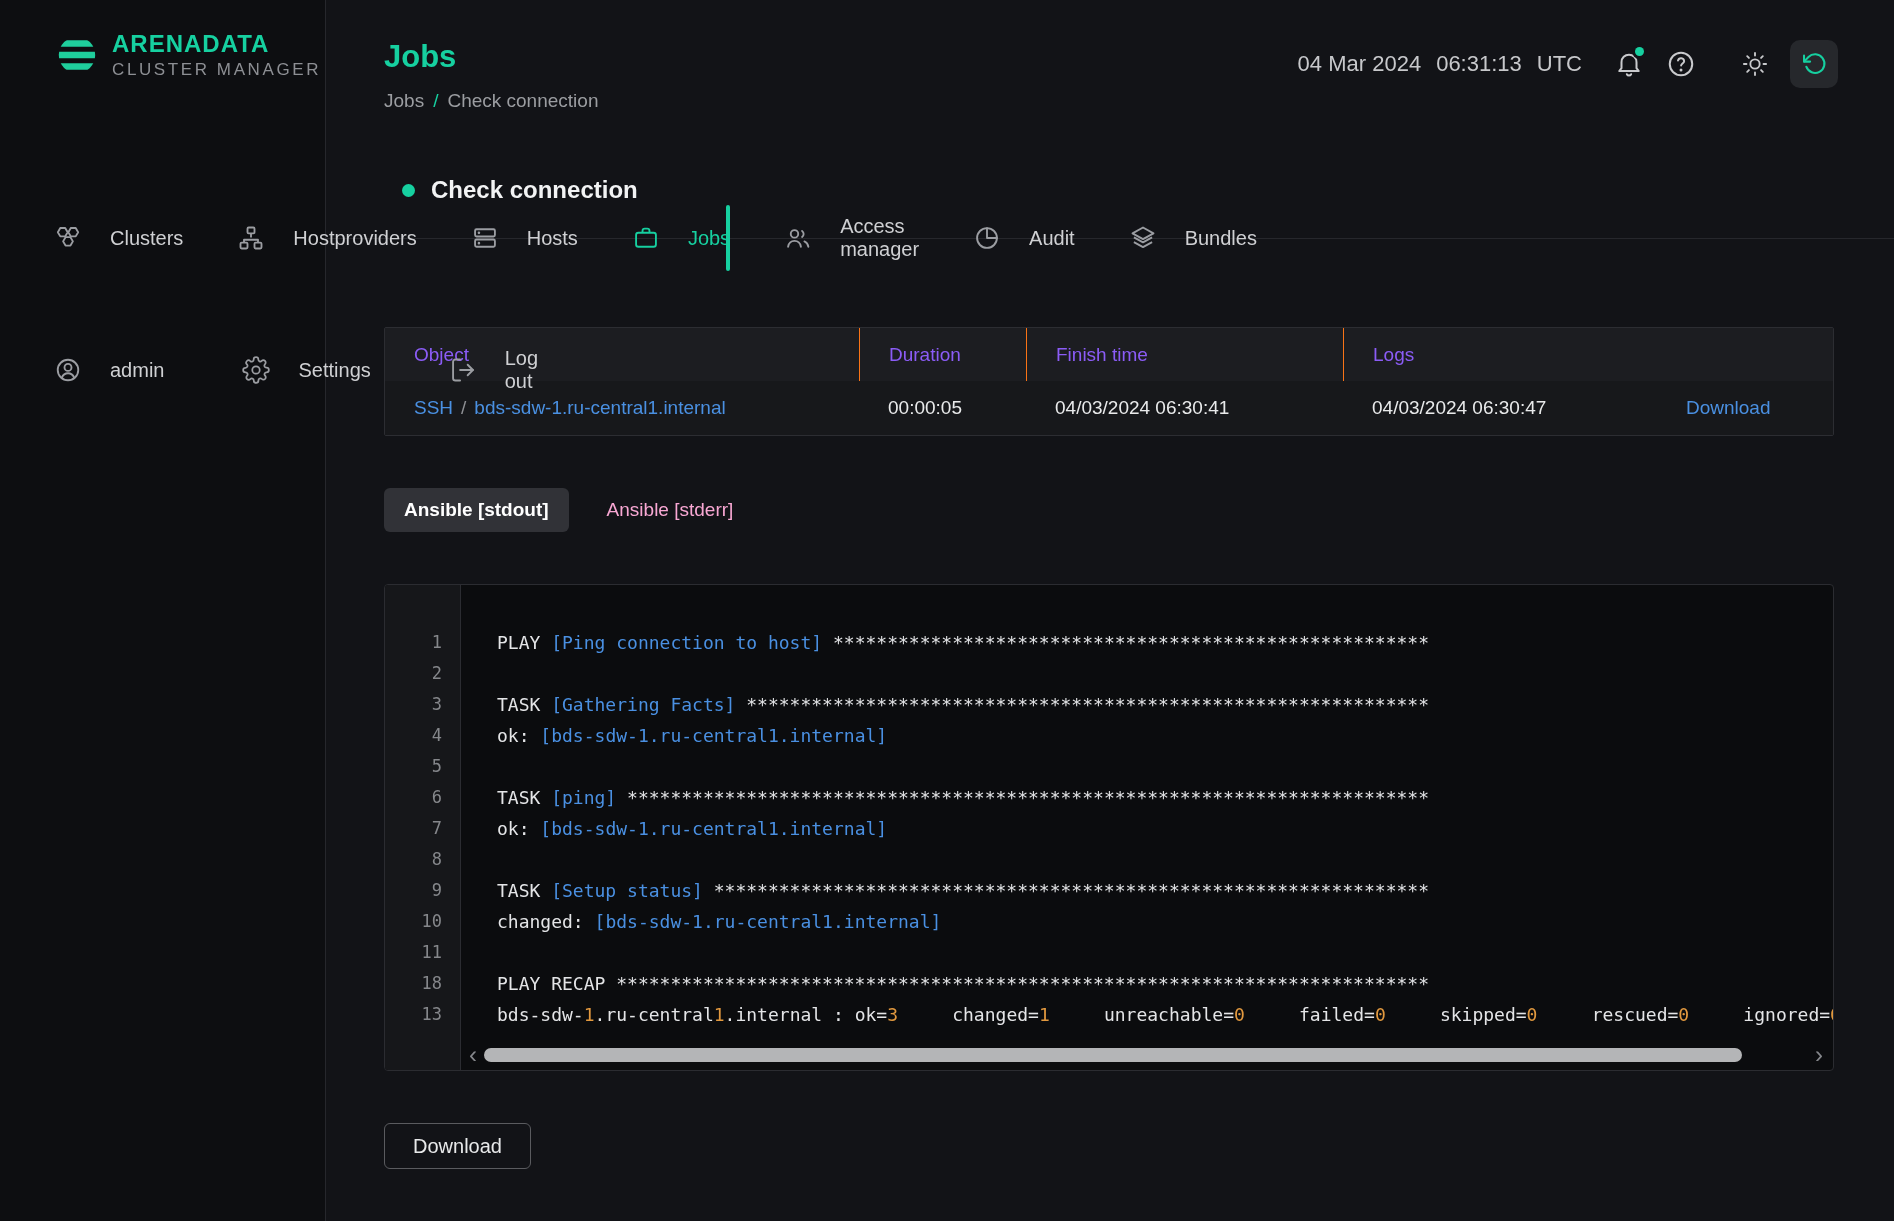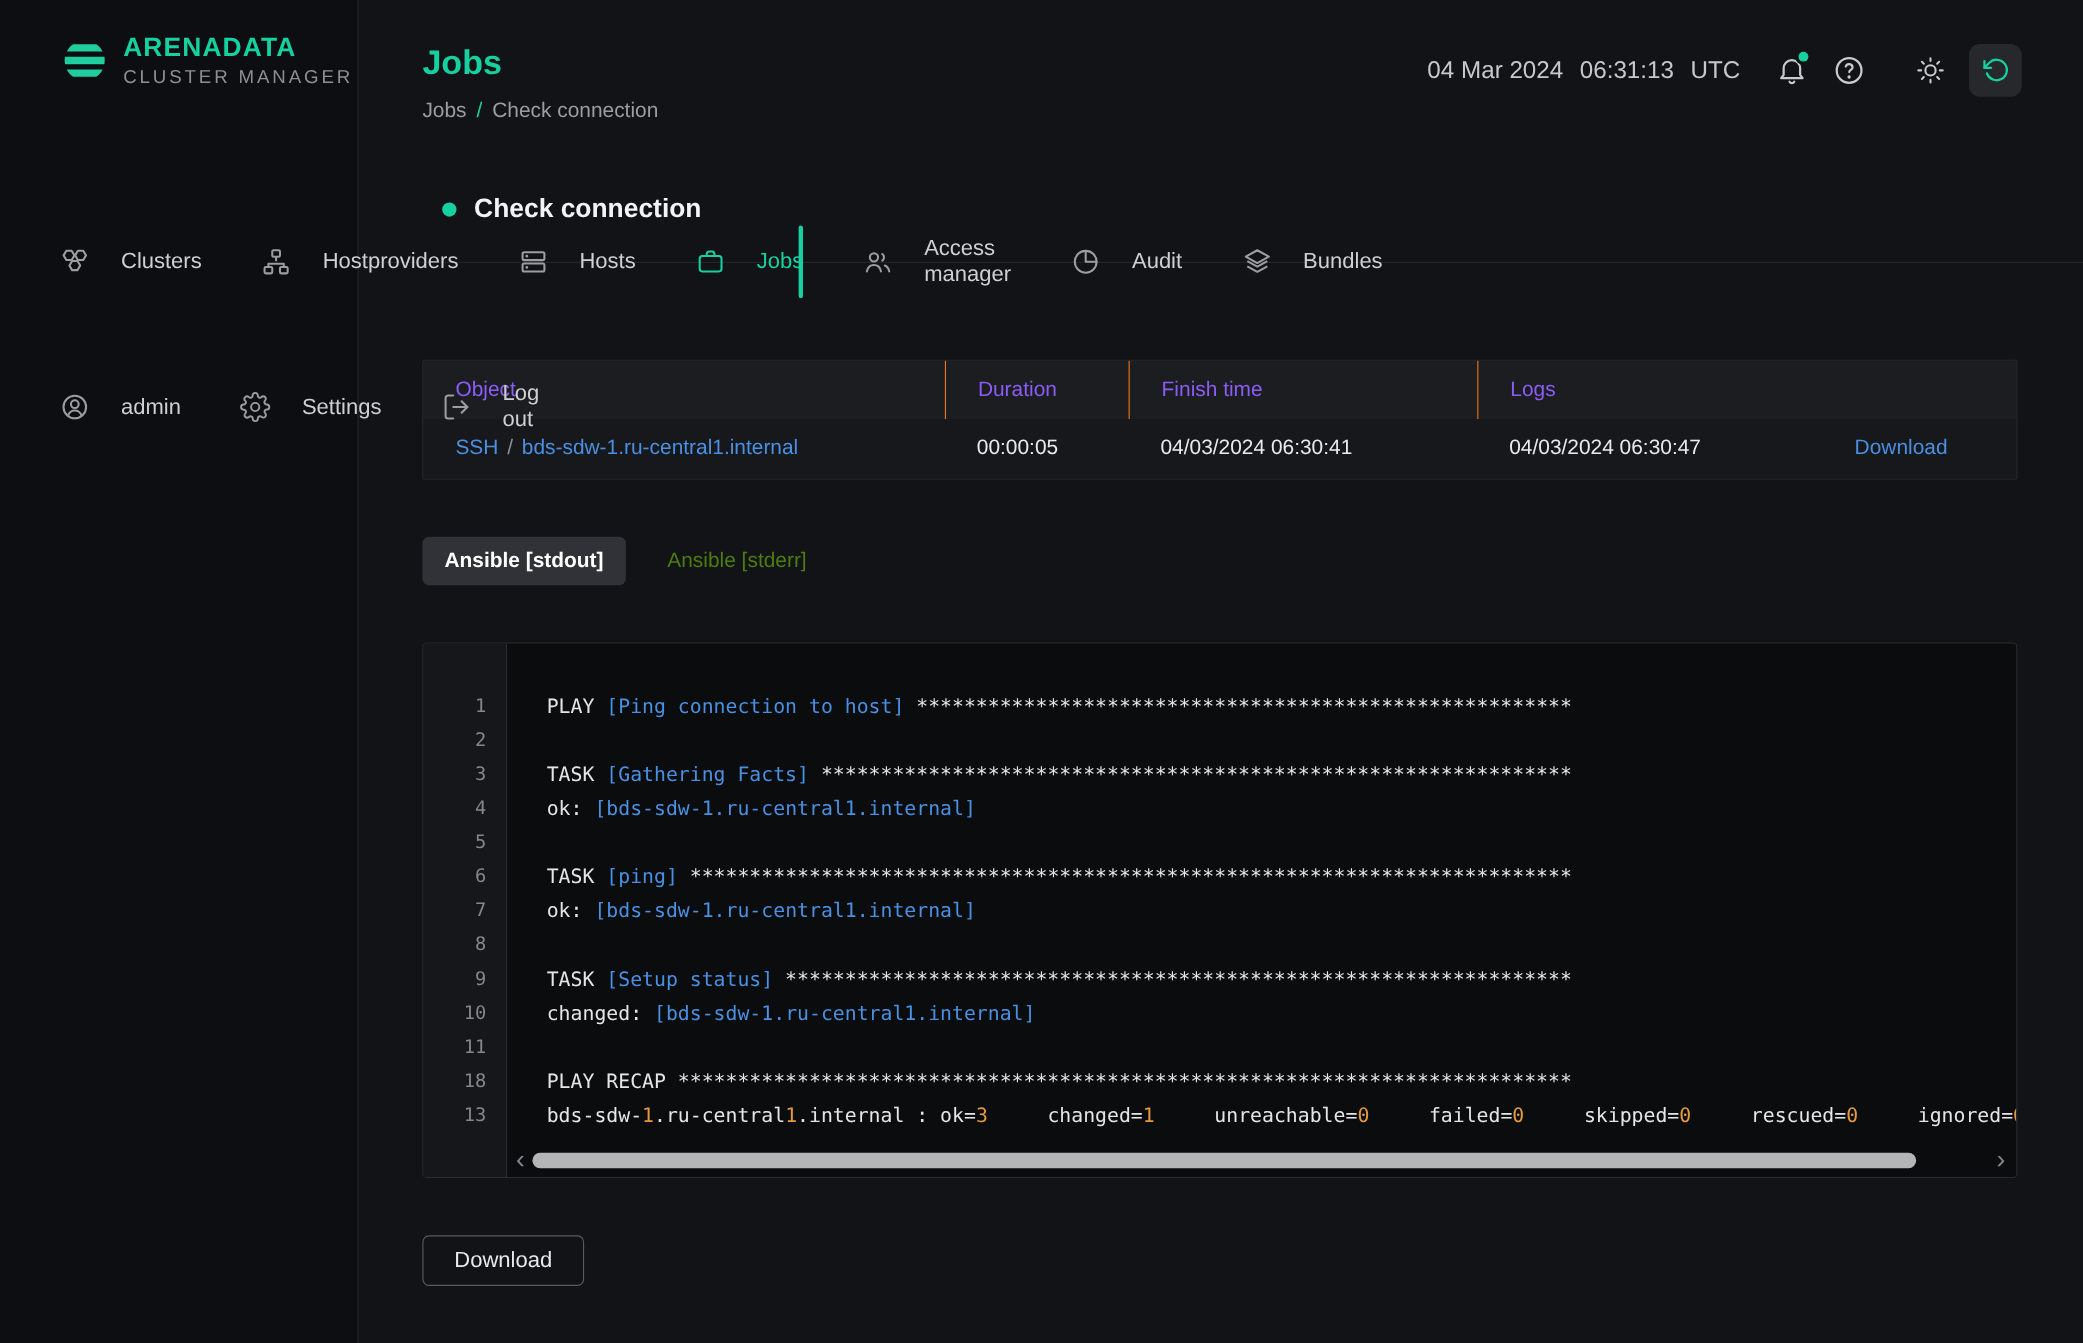--- a/index.html
+++ b/index.html
@@ -16,21 +16,21 @@
   .app{display:flex;width:100%;height:100%;}
 
   
   .sidebar{width:326px;min-width:326px;background:var(--sidebar-bg);border-right:1px solid var(--border);
     display:flex;flex-direction:column;padding-top:26px;}
   .brand{display:flex;align-items:center;gap:12px;padding-left:54px;height:58px;}
   .brand-text{display:flex;flex-direction:column;}
   .brand-name{color:var(--accent);font-size:24px;font-weight:bold;letter-spacing:1px;line-height:26px;}
   .brand-sub{color:#8d8f94;font-size:17px;letter-spacing:2.6px;margin-top:3px;}
   .nav{margin-top:125px;display:flex;flex-direction:row;}
-  .nav-footer{margin-top:48px;}
+  .nav-footer{margin-top:48px;gap:24px;}
   .nav-item{display:flex;align-items:center;height:58px;margin-bottom:26px;padding-left:54px;gap:28px;
     cursor:pointer;position:relative;color:#cfd0d3;font-size:20px;}
   .nav-item .icon{color:#9b9da2;display:flex;align-items:center;}
   .nav-item.active{color:var(--accent);}
   .nav-item.active .icon{color:var(--accent);}
   .nav-item.active::after{content:"";position:absolute;right:0;top:-4px;bottom:-4px;width:4px;
     background:var(--accent);border-radius:2px;}
 
   
   .main{flex:1;display:flex;flex-direction:column;min-width:0;}
@@ -61,21 +61,21 @@
   .thead{background:#1c1d21;height:53px;color:#8b5cf6;}
   .thead>div{padding-left:29px;border-left:1px solid #f97316;height:100%;display:flex;align-items:center;}
   .thead>div:first-child{border-left:none;}
   .trow{background:#17181b;height:54px;color:#e9eaeb;}
   .trow>div{padding-left:29px;}
   .link{color:var(--link);cursor:pointer;}
   .obj-sep{color:#8e9094;margin:0 8px;}
 
   
   .tabs{margin-top:52px;display:flex;align-items:flex-start;gap:18px;}
-  .tab{height:44px;padding:0 20px;border:none;border-radius:6px;background:transparent;color:#4d7c0f;
+  .tab{height:44px;padding:0 20px;border:none;border-radius:6px;background:transparent;color:#f9a8d4;
     font-size:19px;font-family:inherit;cursor:pointer;display:flex;align-items:center;}
   .tab.active{background:#313237;color:#ffffff;font-weight:bold;}
 
   
   .log-viewer{margin-top:52px;position:relative;width:1450px;height:487px;background:#0b0c0e;
     border:1px solid #2b2c31;border-radius:4px;display:flex;overflow:hidden;}
   .gutter{width:76px;min-width:76px;background:#16171a;border-right:1px solid #2b2c31;padding-top:42px;}
   .gutter-num{height:31px;line-height:31px;text-align:right;padding-right:18px;color:#85878b;
     font-family:"DejaVu Sans Mono",monospace;font-size:17px;}
   .code{flex:1;padding:42px 0 0 36px;overflow:hidden;}

